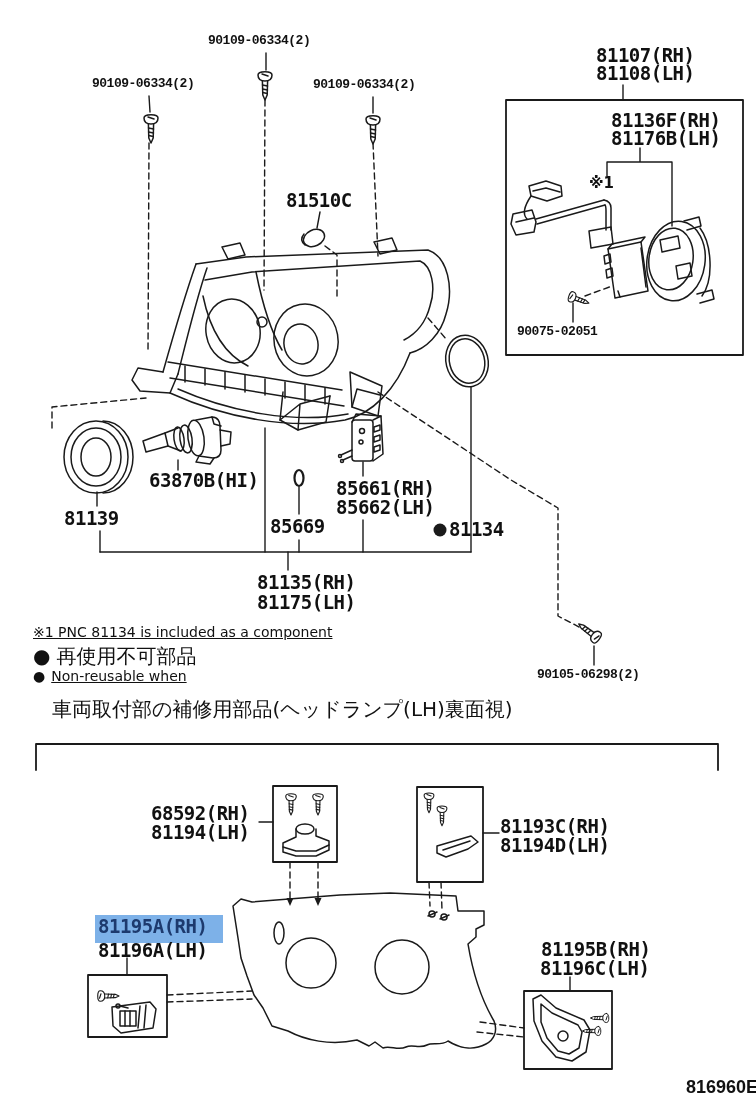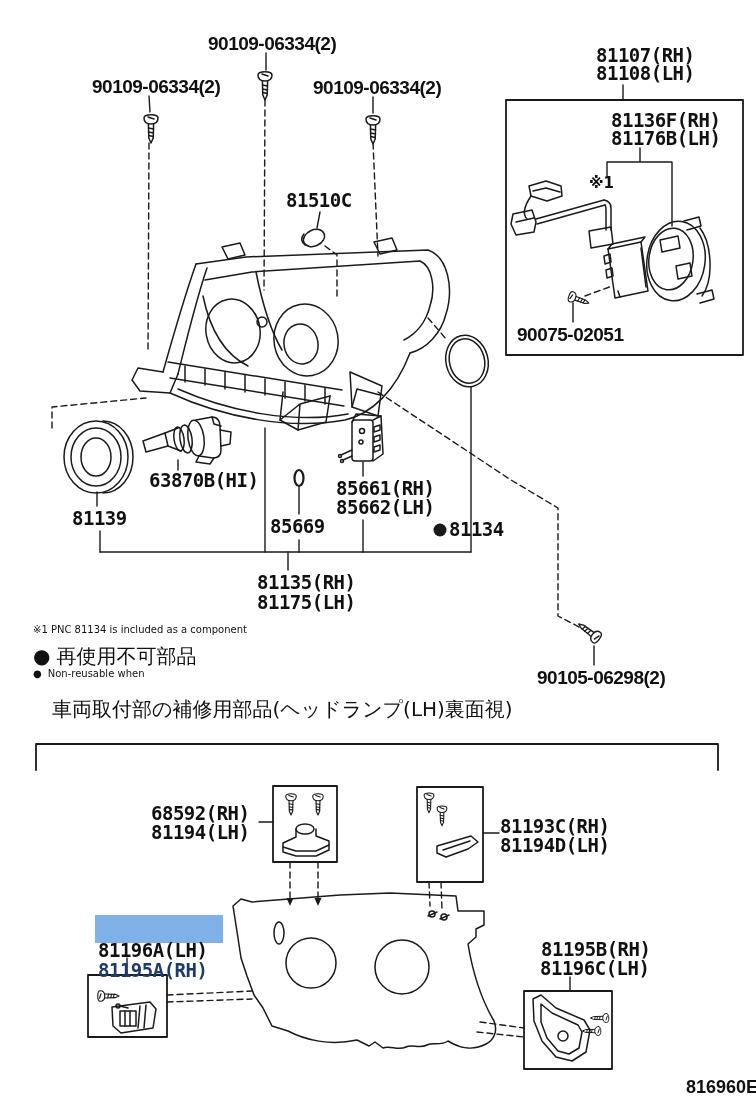--- a/index.html
+++ b/index.html
@@ -1,27 +1,27 @@
 <!DOCTYPE html>
 <html><head>
 <meta charset="utf-8">
 <style>
   html,body{margin:0;padding:0;background:#fff;}
   .stage{position:relative;width:756px;height:1108px;background:#ffffff;overflow:hidden;
          font-family:"DejaVu Sans", sans-serif;color:#111;}
   .art{position:absolute;left:0;top:0;width:756px;height:1108px;}
   .lbl{position:absolute;white-space:nowrap;line-height:1;color:#111;}
   .pl{font-family:"DejaVu Sans Mono", monospace;font-weight:bold;font-size:19px;letter-spacing:-0.5px;}
-  .pl-sm{font-family:Liberation Sans, sans-serif;font-weight:bold;font-size:19px;letter-spacing:-0.5px;}
-  .note{font-size:10px;}
+  .pl-sm{font-family:Liberation Mono, monospace;font-weight:bold;font-size:13px;letter-spacing:-0.5px;}
+  .note{font-size:14px;text-decoration:underline;}
   .note-ja{font-size:20px;}
   .mark{font-family:"DejaVu Sans", sans-serif;font-weight:bold;font-size:15px;}
   .code{font-family:Liberation Sans, sans-serif;font-weight:bold;font-size:18px;}
   .hl-box{position:absolute;left:95px;top:915px;width:128px;height:28px;background:#7db1e8;}
-  .hl-text{color:#1d3a6e;margin-top:44px;}
+  .hl-text{color:#1d3a6e;}
   .bullet{display:inline-block;margin-right:6px;}
 </style>
 </head>
 <body>
 
 <div class="stage">
 
   <svg class="art" viewBox="0 0 756 1108" fill="none" stroke="#1a1a1a" stroke-width="1.5" stroke-linecap="round" stroke-linejoin="round">
     <defs>
       <g id="screw">
@@ -257,21 +257,21 @@
   <div class="lbl pl" style="left:596px;top:46px">81107(RH)</div>
   <div class="lbl pl" style="left:596px;top:64px">81108(LH)</div>
 
   <div class="lbl pl" style="left:611px;top:111px">81136F(RH)</div>
   <div class="lbl pl" style="left:611px;top:129px">81176B(LH)</div>
   <div class="lbl mark" style="left:589px;top:176px">※1</div>
   <div class="lbl pl-sm" style="left:517px;top:325px">90075-02051</div>
 
   <div class="lbl pl" style="left:286px;top:191px">81510C</div>
   <div class="lbl pl" style="left:149px;top:471px">63870B(HI)</div>
-  <div class="lbl pl" style="left:72px;top:509px">81139</div>
+  <div class="lbl pl" style="left:64px;top:509px">81139</div>
   <div class="lbl pl" style="left:270px;top:517px">85669</div>
   <div class="lbl pl" style="left:336px;top:479px">85661(RH)</div>
   <div class="lbl pl" style="left:336px;top:498px">85662(LH)</div>
   <div class="lbl pl" style="left:449px;top:520px">81134</div>
   <div class="lbl pl" style="left:257px;top:573px">81135(RH)</div>
   <div class="lbl pl" style="left:257px;top:593px">81175(LH)</div>
   <div class="lbl pl-sm" style="left:537px;top:668px">90105-06298(2)</div>
 
   <div class="lbl note" style="left:33px;top:625px">※1  PNC 81134 is included as a component</div>
   <div class="lbl note-ja" style="left:33px;top:646px">

